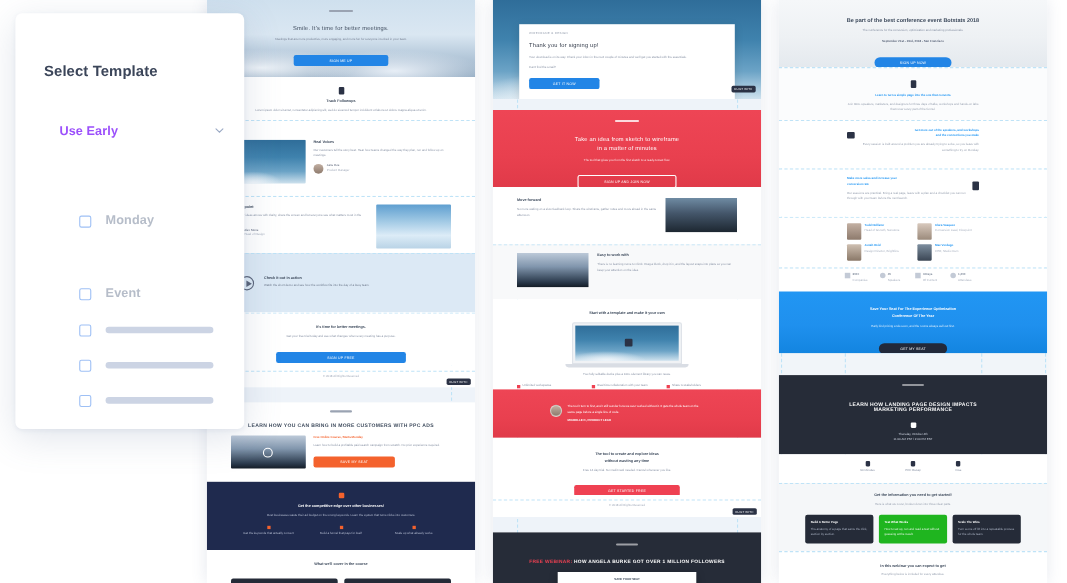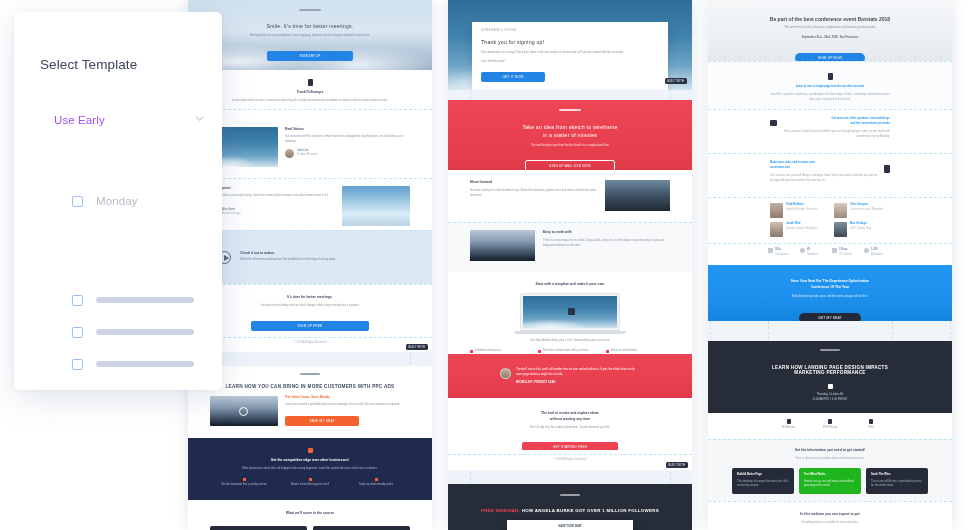--- a/index.html
+++ b/index.html
@@ -98,20 +98,21 @@
 
   .icon-sq { background: #2b3245; }
 
   
   #panel {
     position: absolute; left: 14px; top: 12px;
     width: 208px; height: 378px;
     background: #ffffff; border-radius: 6px;
     box-shadow: 0 8px 34px rgba(90,110,150,0.18), 0 1px 4px rgba(90,110,150,0.08);
     z-index: 20;
+    font-weight: bold;
   }
   #panel-title {
     position: absolute; left: 26px; top: 45px;
     font-size: 13.5px; color: #3b4559; letter-spacing: .1px;
   }
   #usecase-row {
     position: absolute; left: 40px; top: 98px; width: 150px; height: 20px;
   }
   #usecase-label {
     font-size: 11.5px; color: #9b4ffb; letter-spacing: .1px;
@@ -582,20 +583,24 @@
         <svg width="9" height="9" viewBox="0 0 10 10">
             <path d="M1.5 3.5 L5 6.8 L8.5 3.5" fill="none" stroke="#9aa9c4" stroke-width="1.1" stroke-linecap="round"></path>
           </svg>
       </span>
     </div>
 
     <div class="opt" style="top:183px">
       <span class="cbox"></span>
       <span class="opt-label">Monday</span>
     </div>
+    <div class="opt" style="top:249px">
+      <span class="cbox"></span>
+      <span class="opt-label">Event</span>
+    </div>
     <div class="opt" style="top:282px">
       <span class="cbox"></span>
       <span class="opt-bar" style="width:98px"></span>
     </div>
     <div class="opt" style="top:314px">
       <span class="cbox"></span>
       <span class="opt-bar" style="width:98px"></span>
     </div>
     <div class="opt" style="top:346px">
       <span class="cbox"></span>

